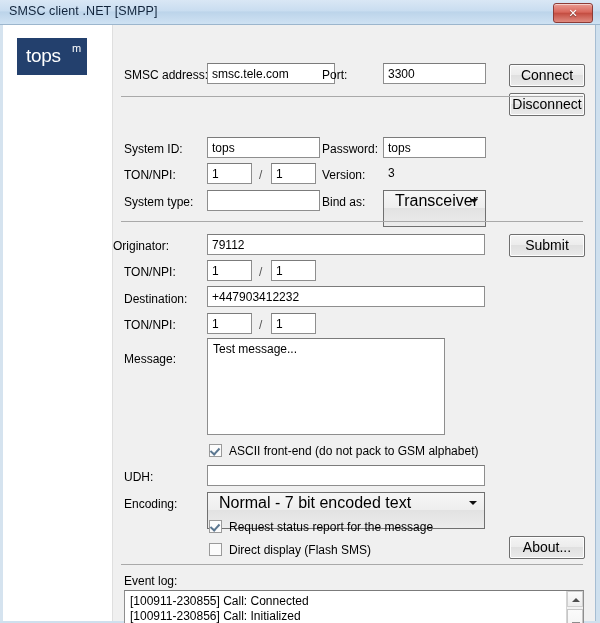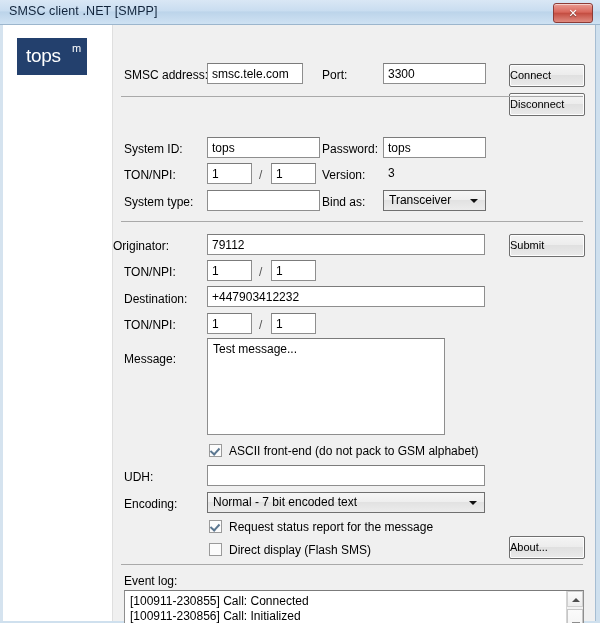--- a/index.html
+++ b/index.html
@@ -68,30 +68,30 @@
   .fld{
     position:absolute;box-sizing:border-box;
     background:#fff;border:1px solid #8e8e8e;border-top-color:#7b7b7b;
     font-family:"Liberation Sans","DejaVu Sans",sans-serif;font-size:12px;color:#000;
     padding:1px 0 0 4px;line-height:18px;height:21px;overflow:hidden;white-space:nowrap;
   }
   .btn{
     position:absolute;box-sizing:border-box;height:23px;width:76px;
     background:linear-gradient(to bottom,#f4f4f4 0%,#ececec 48%,#e0e0e0 50%,#eaeaea 100%);
     border:1px solid #6f6f6f;border-radius:2px;
-    font-size:11px;color:#000;text-align:left;line-height:21px;
+    font-size:14px;color:#000;text-align:center;line-height:21px;
     cursor:pointer;
     box-shadow:inset 0 0 0 1px #fdfdfd;
   }
   .slash{position:absolute;font-size:12px;color:#555;}
   .combo{
-    position:absolute;box-sizing:border-box;height:21px;
+    position:absolute;box-sizing:border-box;height:37px;
     background:linear-gradient(to bottom,#f6f6f6 0%,#eeeeee 48%,#e2e2e2 50%,#ececec 100%);
     border:1px solid #707070;
-    font-size:12px;color:#000;line-height:19px;padding-left:5px;overflow:hidden;white-space:nowrap;
+    font-size:16px;color:#000;line-height:19px;padding-left:11px;overflow:hidden;white-space:nowrap;
     cursor:pointer;
   }
   .combo .arrow{
     position:absolute;right:7px;top:8px;width:0;height:0;
     border-left:4px solid transparent;border-right:4px solid transparent;border-top:4px solid #111;
   }
   .ta{
     position:absolute;box-sizing:border-box;
     background:#fff;border:1px solid #8e8e8e;border-top-color:#7b7b7b;
     font-size:12px;color:#000;padding:2px 0 0 5px;line-height:16px;overflow:hidden;
@@ -160,21 +160,21 @@
     <div class="logo">
       <div class="lt">tops</div>
       <div class="lm">m</div>
     </div>
 
   </div>
 
   <div class="main">
 
     <div class="lbl" style="left:11px;top:43px;">SMSC address:</div>
-    <div class="fld" style="left:94px;top:38px;width:96px;">smsc.tele.com</div>
+    <div class="fld" style="left:94px;top:38px;width:128px;">smsc.tele.com</div>
 
     <div class="lbl" style="left:209px;top:43px;">Port:</div>
     <div class="fld" style="left:270px;top:38px;width:103px;">3300</div>
 
     <div class="btn" style="left:396px;top:39px;">Connect</div>
     <div class="btn" style="left:396px;top:68px;">Disconnect</div>
 
     <div class="sep" style="top:71px;"></div>
 
     <div class="lbl" style="left:11px;top:117px;">System ID:</div>

